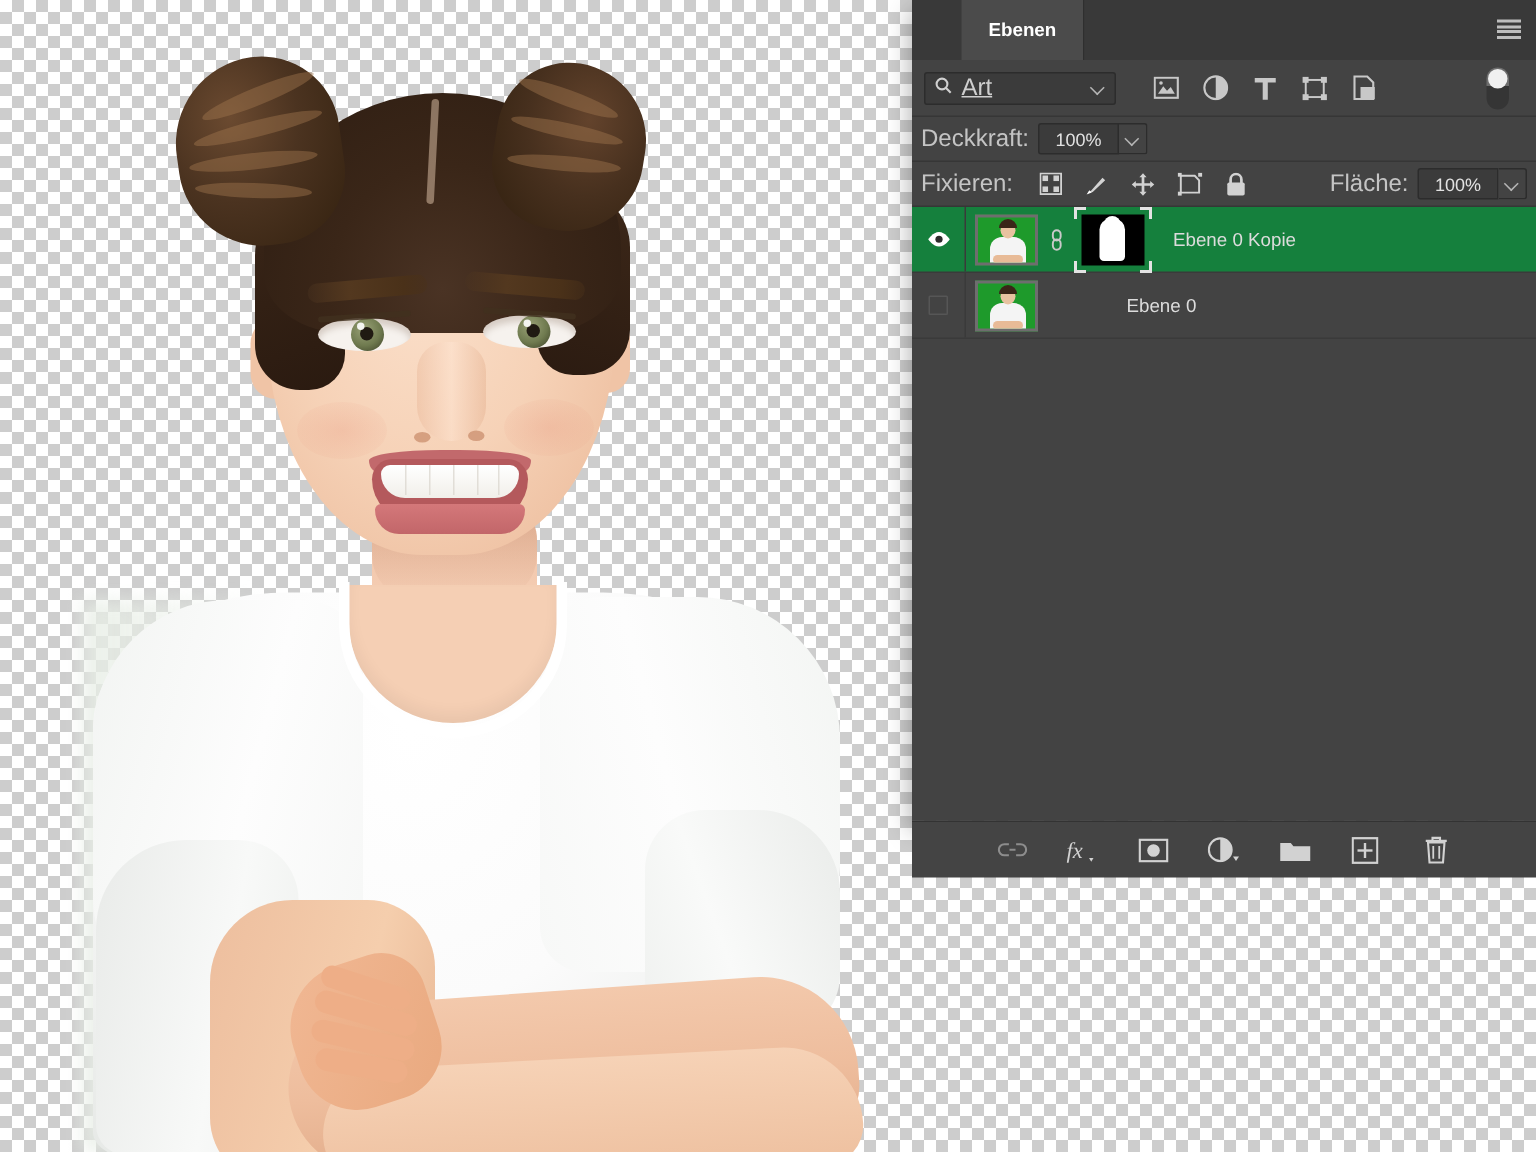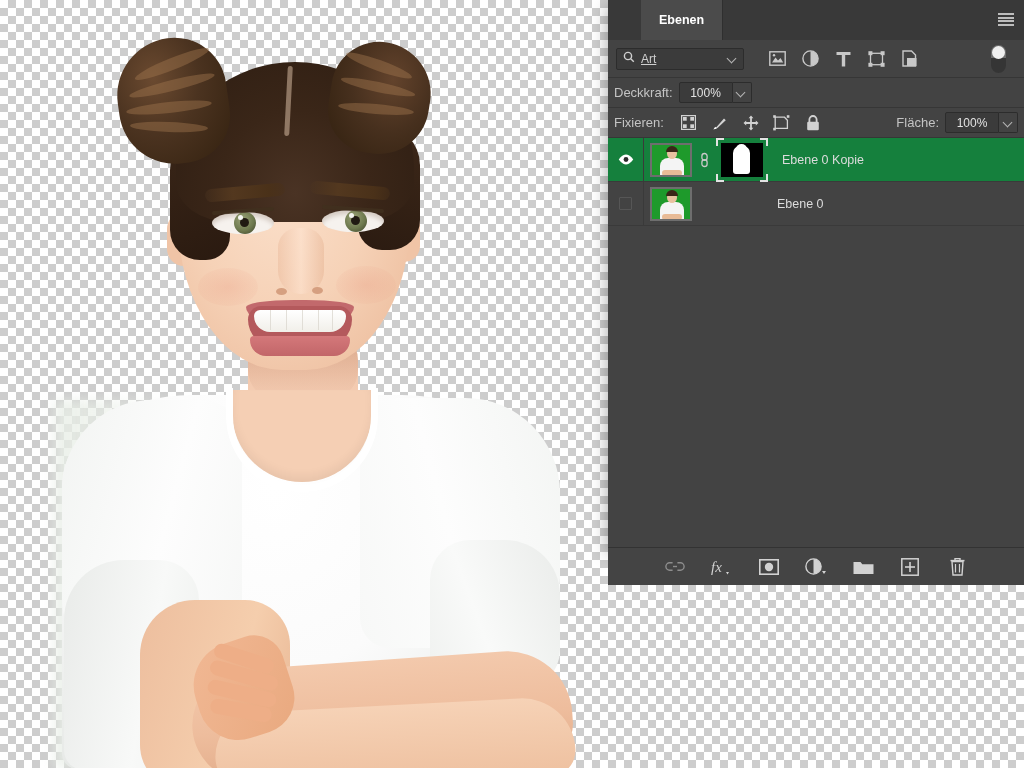--- a/index.html
+++ b/index.html
@@ -275,21 +275,21 @@
     height: 38px; display: flex; align-items: center;
     padding: 0 8px; gap: 6px;
     border-bottom: 1px solid #363636;
   }
   .kind-select {
     width: 128px; height: 22px; background: #3b3b3b;
     border: 1px solid #2c2c2c; border-radius: 2px;
     display: flex; align-items: center; padding: 0 6px; gap: 6px;
     color: #cfcfcf;
   }
-  .kind-select .lbl { flex: 1; font-size: 12px; text-decoration: underline; }
+  .kind-select .lbl { flex: 1; font-size: 16px; text-decoration: underline; }
   .ficons { display: flex; align-items: center; gap: 14px; margin-left: 18px; }
   .ficon { width: 19px; height: 19px; display: flex; align-items: center; justify-content: center; color: #c8c8c8; }
   .toggle-switch {
     margin-left: auto; margin-right: 10px;
     width: 15px; height: 28px; border-radius: 8px;
     background: linear-gradient(to bottom, #6d6d6d 0%, #6d6d6d 45%, #353535 45%, #353535 100%);
     position: relative;
   }
   .toggle-switch .knob {
     position: absolute; left: 1px; top: 1px;
@@ -309,21 +309,21 @@
     color: #d8d8d8;
   }
   .blend-select .lbl { flex: 1; }
   .chev { width: 9px; height: 9px; position: relative; flex: none; }
   .chev::after {
     content: ''; position: absolute; left: 0; top: 1px;
     width: 6px; height: 6px;
     border-right: 1.6px solid #b5b5b5; border-bottom: 1.6px solid #b5b5b5;
     transform: rotate(45deg);
   }
-  .fieldlabel { color: #c4c4c4; font-size: 13px; white-space: nowrap; }
+  .fieldlabel { color: #c4c4c4; font-size: 16px; white-space: nowrap; }
   .numfield {
     width: 54px; height: 21px; background: #3b3b3b;
     border: 1px solid #2c2c2c; border-radius: 2px 0 0 2px;
     display: flex; align-items: center; justify-content: center;
     color: #e2e2e2; font-size: 12px;
   }
   .stepper {
     width: 19px; height: 21px; background: #434343;
     border: 1px solid #2c2c2c; border-left: none; border-radius: 0 2px 2px 0;
     display: flex; align-items: center; justify-content: center;
@@ -638,21 +638,21 @@
       <div class="layer-row">
         <div class="vis-cell">
           <span class="vis-empty"></span>
         </div>
         <div class="thumb">
           <div class="t-body"></div>
           <div class="t-head"></div>
           <div class="t-hair"></div>
           <div class="t-arm"></div>
         </div>
-        <span class="layer-name" style="margin-left:85px">Ebene 0</span>
+        <span class="layer-name" style="margin-left:59px">Ebene 0</span>
       </div>
 
     </div>
     <div class="list-spacer"></div>
   </div>
 
   <div class="bottom-bar">
     <div class="bb-icon dim">
       <svg width="20" height="11" viewBox="0 0 20 11">
           <path d="M8 5.5 H12" stroke="#8d8d8d" stroke-width="1.4"></path>

